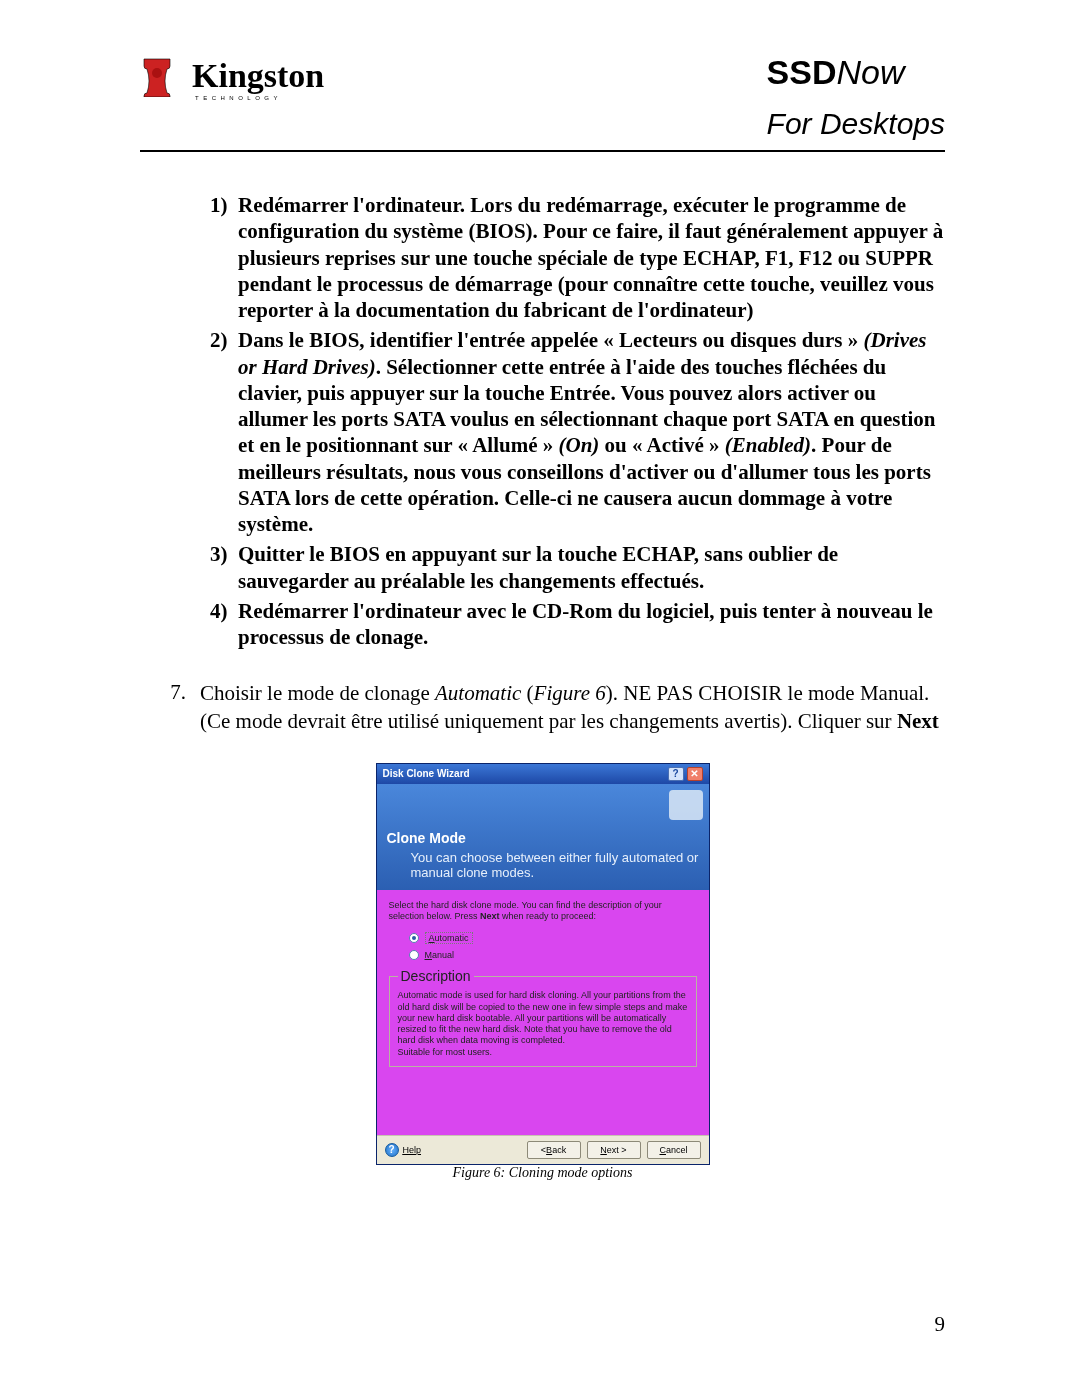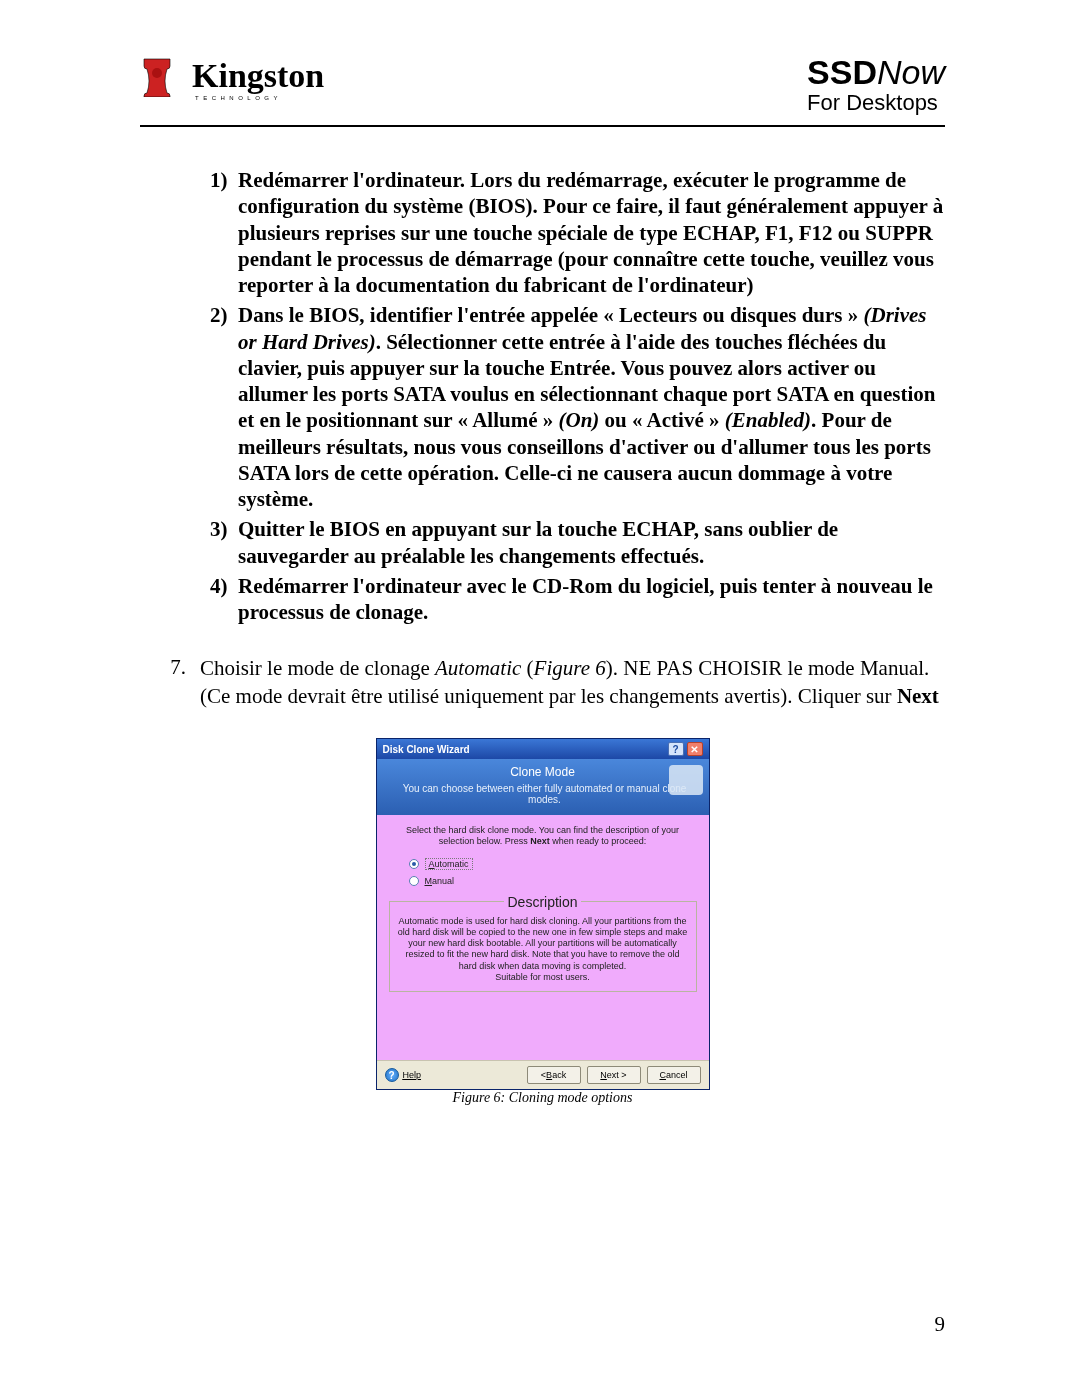--- a/index.html
+++ b/index.html
@@ -47,23 +47,24 @@
   .title-block { text-align: left; }
   .title-ssd {
     font-family: Arial, Helvetica, sans-serif;
     font-weight: 700;
     font-size: 34px;
     line-height: 1;
   }
   .title-ssd .ital { font-style: italic; font-weight: 400; }
   .title-sub {
     font-family: Arial, Helvetica, sans-serif;
-    font-size: 22px;
+    font-size: 30px;
     line-height: 1.1;
-    margin-top: 2px;
+    margin-top: 18px;
+    font-style: italic;
   }
   hr.top-rule {
     border: none;
     border-top: 2px solid #000;
     margin: 10px 0 40px 0;
   }
   .body-text {
     font-size: 21px;
     line-height: 1.25;
   }
@@ -99,22 +100,22 @@
   }
   .step7 .li-body { flex: 1; font-size: 21px; line-height: 1.3; }
   .step7 .li-body .it { font-style: italic; }
   .figure-wrap { text-align: center; }
   .wiz {
     width: 334px;
     margin: 0 auto;
     border: 1px solid #0a246a;
     font-family: Tahoma, Arial, sans-serif;
     font-size: 10px;
-    text-align: center;
-    background: #f0abfc;
+    text-align: left;
+    background: #d946ef;
     color: #000;
   }
   .wiz-titlebar {
     height: 20px;
     background: linear-gradient(#3b77d6,#1d48a6);
     display: flex; align-items: center; justify-content: space-between;
     padding: 0 6px;
     color: #fff;
     font-weight: 700;
   }
@@ -130,22 +131,22 @@
     color: #1c4aa0;
   }
   .wiz-titlebar .ctrl.close { background: #f07f6a; color: #fff; border-color:#b5412c;}
   .wiz-head {
     background: linear-gradient(#4a87db,#2b5fb2);
     color: #fff;
     padding: 6px 10px 10px 10px;
     position: relative;
     min-height: 46px;
   }
-  .wiz-head .h-title { font-weight: 400; font-size: 12px; }
-  .wiz-head .h-sub { font-size: 10px; margin-top: 4px; margin-left: 4px; color:#e6effb;}
+  .wiz-head .h-title { font-weight: 700; font-size: 14px; margin-top: 40px; }
+  .wiz-head .h-sub { font-size: 13px; margin-top: 4px; margin-left: 24px; color:#e6effb;}
   .wiz-head .h-icon {
     position: absolute; right: 6px; top: 6px;
     width: 34px; height: 30px;
     background: #dbe7f6;
     border-radius: 4px;
     opacity: 0.85;
   }
   .wiz-body { padding: 10px 12px 6px 12px; font-size: 9px; color:#222; }
   .wiz-body .intro-line { line-height: 1.25; }
   .wiz-body .opts { margin: 10px 0 8px 20px; }

